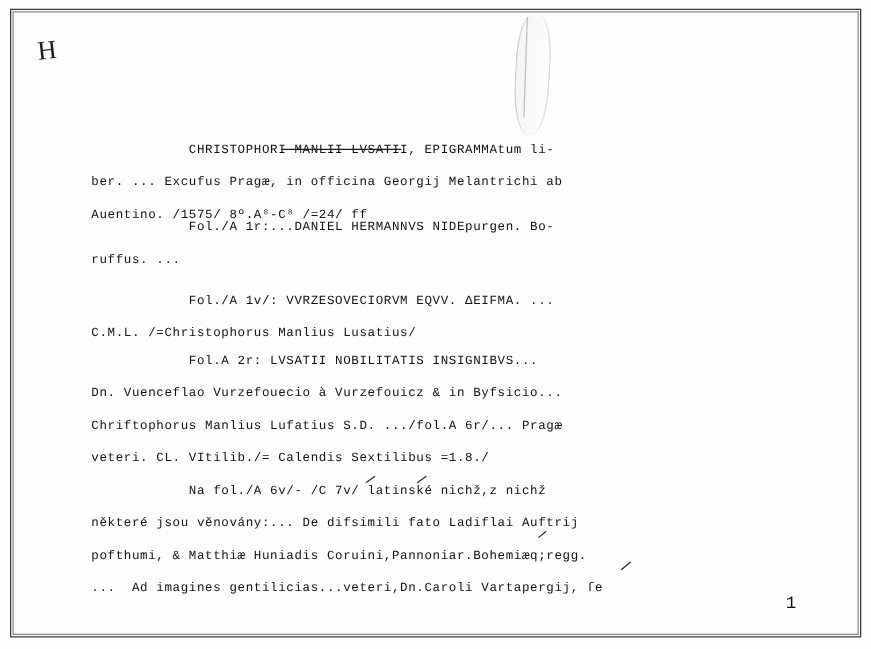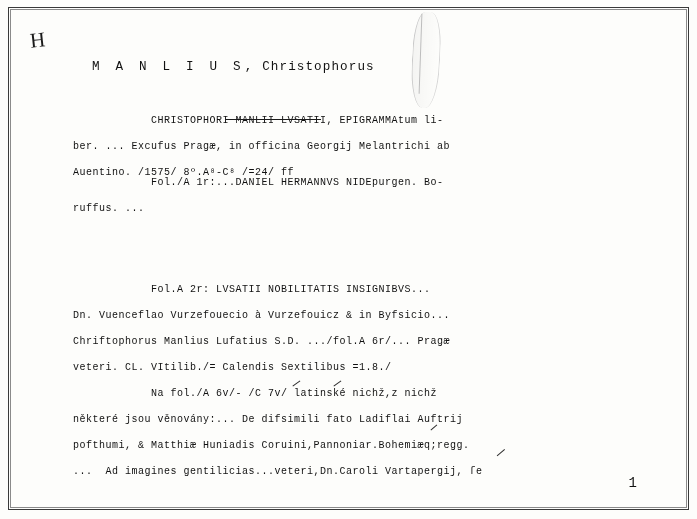--- a/index.html
+++ b/index.html
@@ -123,30 +123,31 @@
 <div class="page">
 
   <div class="scan-border"></div>
   <div class="scan-border inner"></div>
 
   <div class="crease"></div>
   <div class="crease2"></div>
 
   <div class="hand-mark">H</div>
 
-  <div class="typed heading"><span class="spaced">M A N L I U S</span><span>, Christophorus</span></div>
 
   <div class="para p1"><span>            CHRISTOPHORI MANLII LVSATII, EPIGRAMMAtum li-</span>
 <span>ber. ... Excufus Pragæ, in officina Georgij Melantrichi ab</span>
 <span>Auentino. /1575/ 8º.A⁸-C⁸ /=24/ ff</span></div>
   <div class="strike"></div>
 
   <div class="para p2"><span>            Fol./A 1r:...DANIEL HERMANNVS NIDEpurgen. Bo-</span>
 <span>ruffus. ...</span></div>
 
+  <div class="para p3"><span>            Fol./A 1v/: VVRZESOVECIORVM EQVV. ΔEIFMA. ...</span>
+<span>C.M.L. /=Christophorus Manlius Lusatius/</span></div>
 
   <div class="para p4"><span>            Fol.A 2r: LVSATII NOBILITATIS INSIGNIBVS...</span>
 <span>Dn. Vuenceflao Vurzefouecio à Vurzefouicz &amp; in Byfsicio...</span>
 <span>Chriftophorus Manlius Lufatius S.D. .../fol.A 6r/... Pragæ</span>
 <span>veteri. CL. VItilib./= Calendis Sextilibus =1.8./</span></div>
 
   <div class="para p5"><span>            Na fol./A 6v/- /C 7v/ latinské nichž,z nichž</span>
 <span>některé jsou věnovány:... De difsimili fato Ladiflai Auftrij</span>
 <span>pofthumi, &amp; Matthiæ Huniadis Coruini,Pannoniar.Bohemiæq;regg.</span>
 <span>...  Ad imagines gentilicias...veteri,Dn.Caroli Vartapergij, ſe</span></div>

